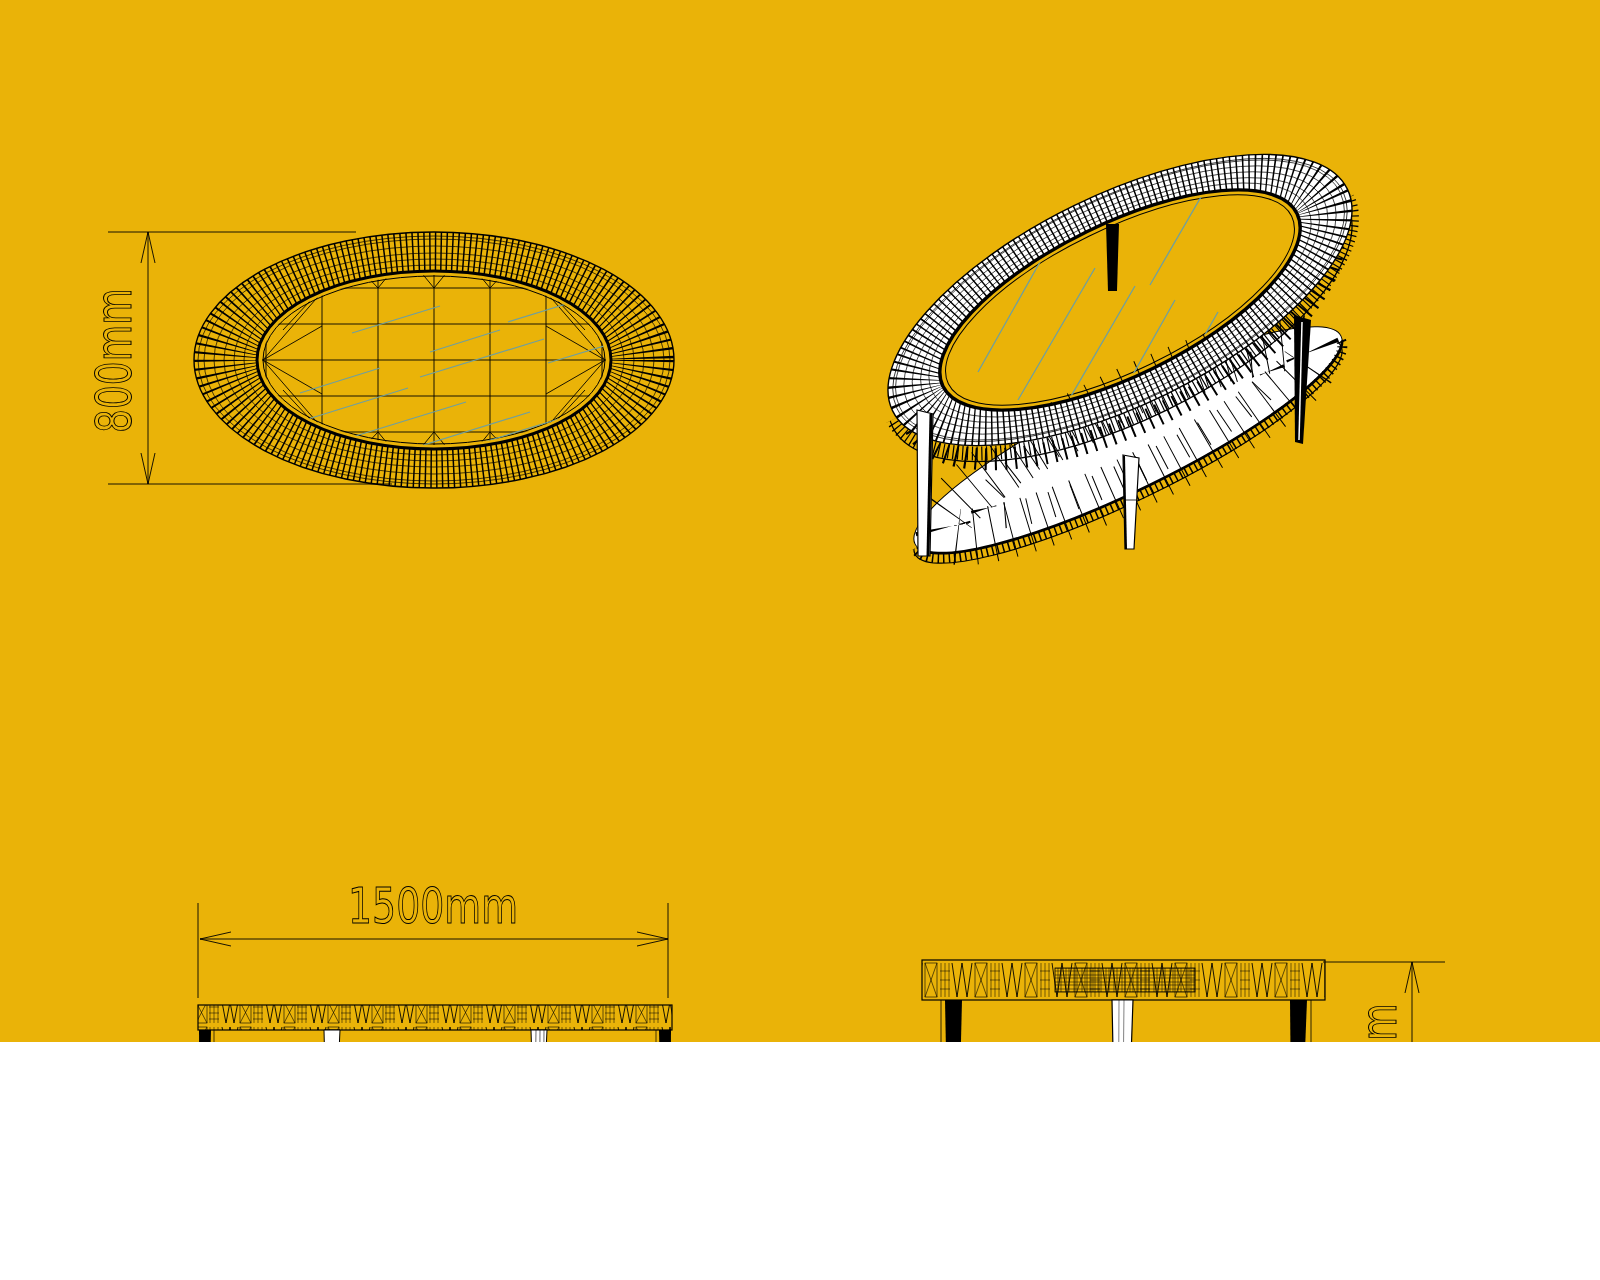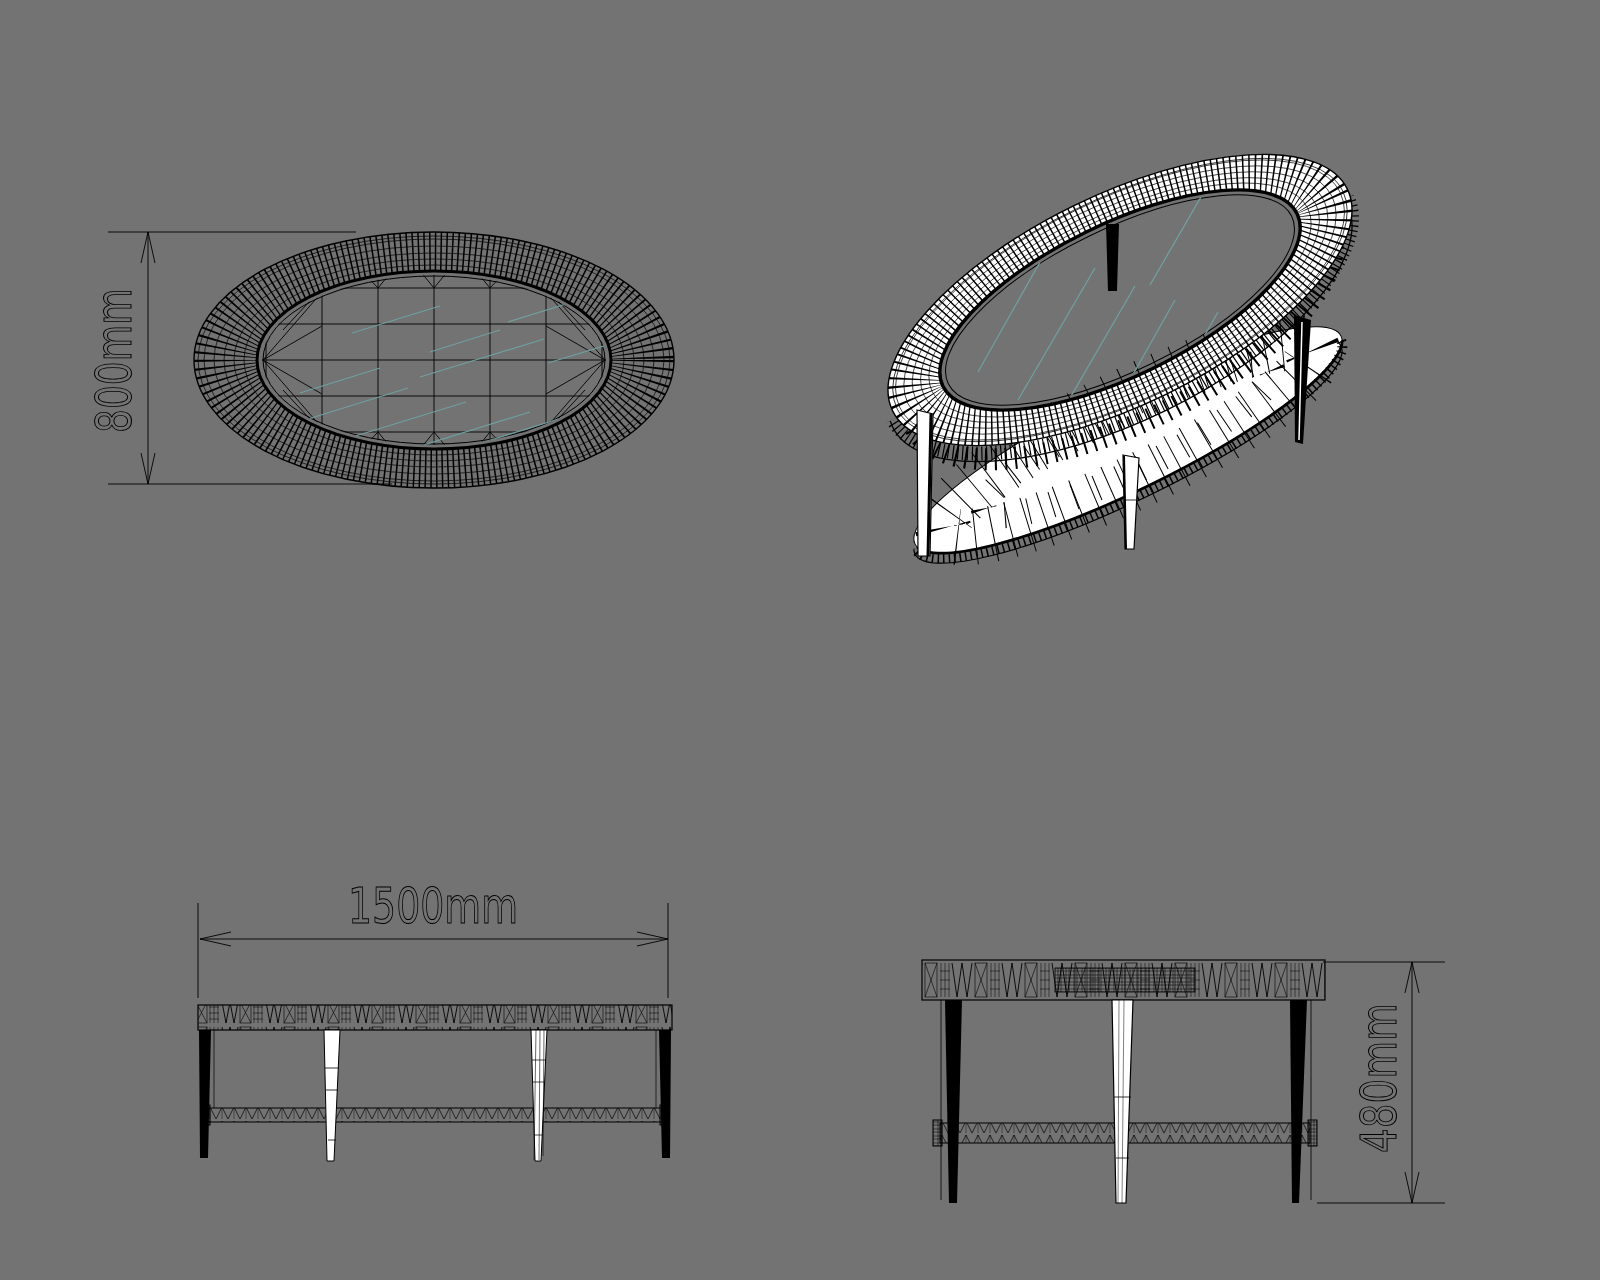--- a/index.html
+++ b/index.html
@@ -1,16 +1,16 @@
 <!DOCTYPE html>
 <html><head>
 <meta charset="utf-8">
 <style>
   html,body{margin:0;padding:0;background:#ffffff;}
-  .canvas{width:1600px;height:1280px;position:relative;background:#737373;overflow:hidden;}
+  .canvas{width:1600px;height:1042px;position:relative;background:#eab308;overflow:hidden;}
   svg{display:block;}
   text.dim{font-family:"DejaVu Sans","Liberation Sans",sans-serif;fill:none;stroke:#000;stroke-width:1;}
 </style>
 </head>
 <body>
 
 <div class="canvas">
 <svg width="1600" height="1280" viewBox="0 0 1600 1280">
 <defs>
 

